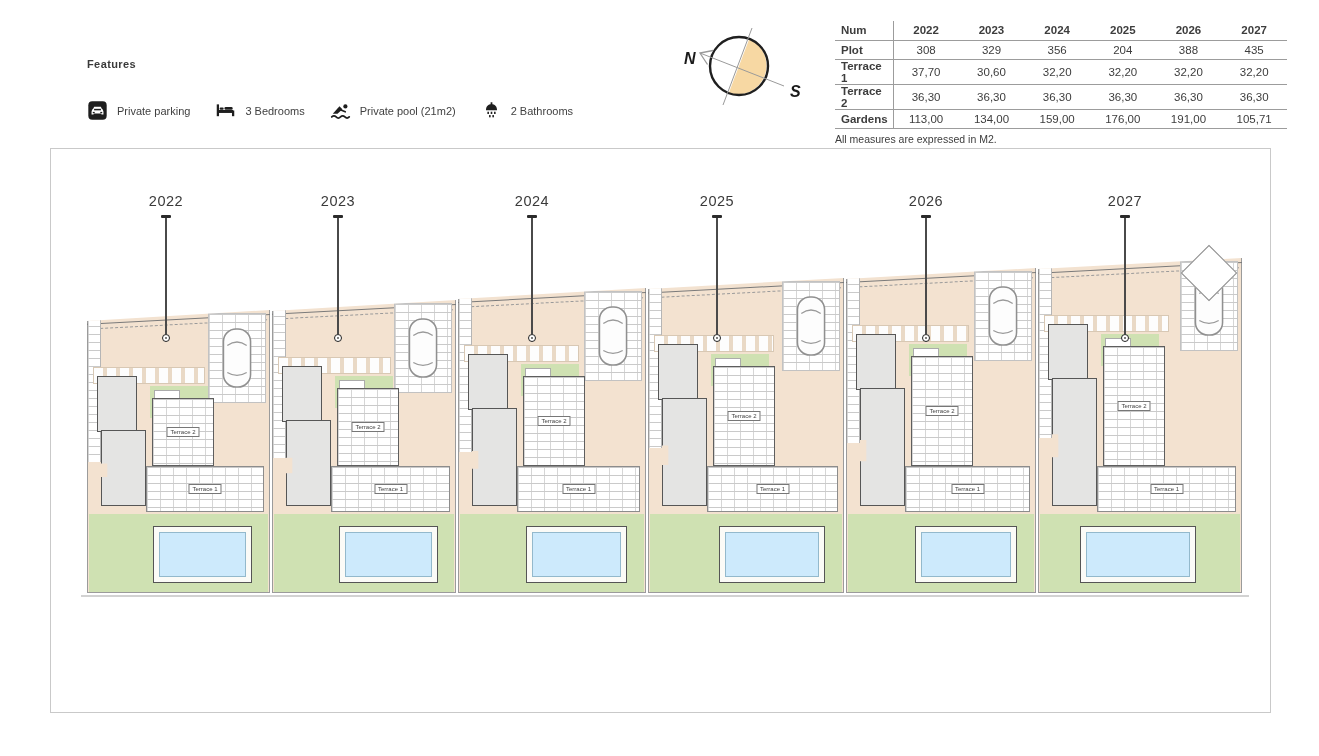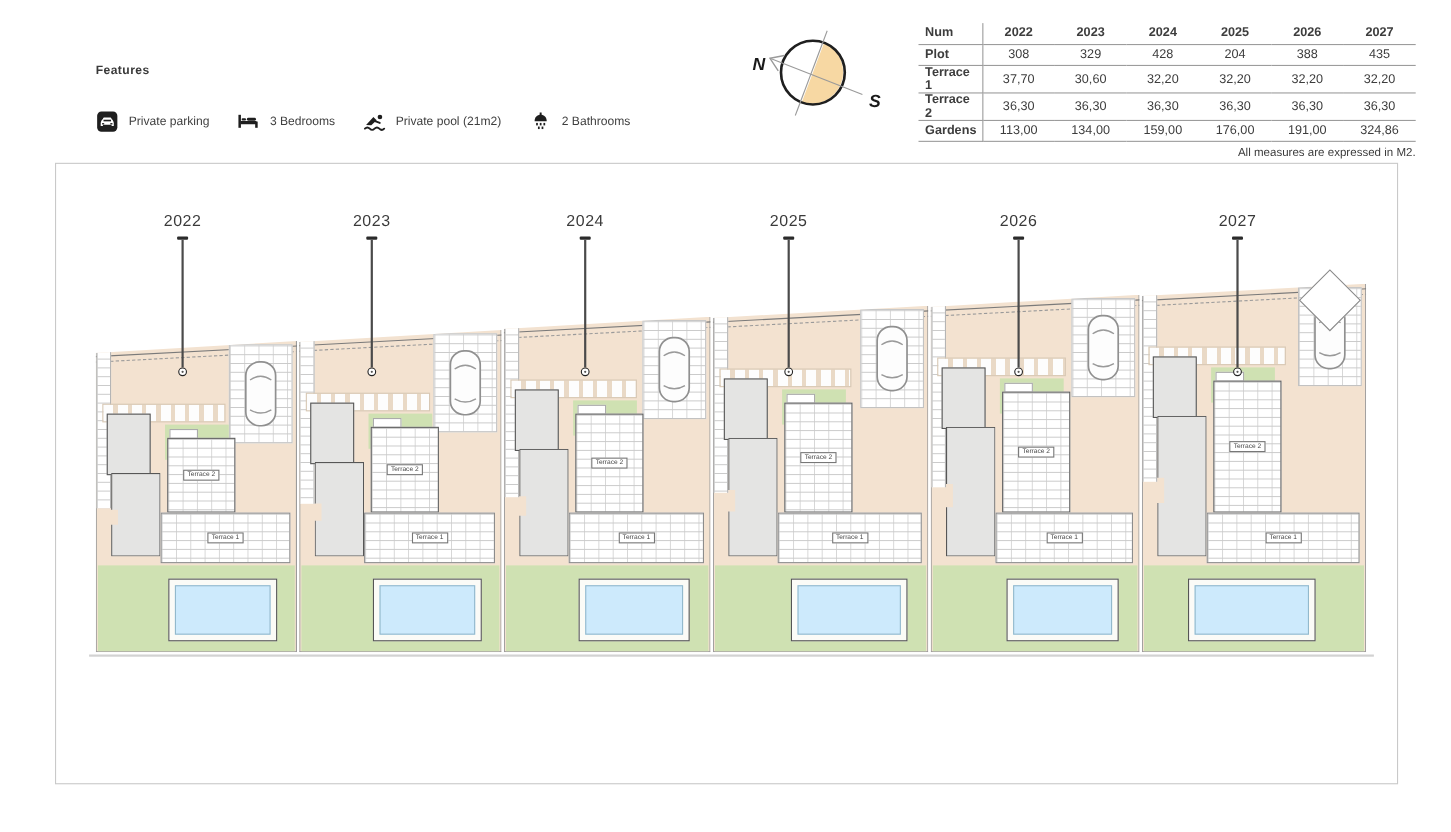--- a/index.html
+++ b/index.html
@@ -16,21 +16,21 @@
 
   
   .compass { position:absolute; left:672px; top:20px; }
 
   
   .area-table { position:absolute; left:835px; top:21px; width:452px; border-collapse:collapse; table-layout:fixed; }
   .area-table th, .area-table td { height:19px; padding:0 6px; font-size:11.5px; color:#3d3d3d;
         border-bottom:1px solid #9c9c9c; text-align:center; font-weight:normal; }
   .area-table .c0 { width:58px; text-align:left; font-weight:bold; border-right:1px solid #9c9c9c; }
   .area-table thead th { font-weight:bold; }
-  .table-note { position:absolute; left:835px; top:133px; width:452px; text-align:right; font-size:10.5px; color:#3c3c3c; }
+  .table-note { position:absolute; left:835px; top:133px; width:452px; text-align:left; font-size:10.5px; color:#3c3c3c; }
 
   
   .plan { position:absolute; left:50px; top:148px; width:1221px; height:565px; border:1px solid #c9c9c9; background:#fff; }
   .site { position:absolute; left:36px; top:0; width:1155px; height:444px; display:flex; align-items:flex-end; gap:2px; }
   .baseline { position:absolute; left:30px; top:446px; width:1168px; border-top:2px solid #d2d2d2; }
 
   
   .plot { position:relative; background:#f3e2d0; border:1px solid #9b9b9b; border-top:none;
           clip-path:polygon(0 11px, 100% 0, 100% 100%, 0 100%); }
   .p1 { width:183px; height:283px; }
@@ -159,21 +159,21 @@
         <th>2025</th>
         <th>2026</th>
         <th>2027</th>
       </tr>
     </thead>
     <tbody>
       <tr>
         <td class="c0">Plot</td>
         <td>308</td>
         <td>329</td>
-        <td>428</td>
+        <td>356</td>
         <td>204</td>
         <td>388</td>
         <td>435</td>
       </tr>
       <tr>
         <td class="c0">Terrace 1</td>
         <td>37,70</td>
         <td>30,60</td>
         <td>32,20</td>
         <td>32,20</td>
@@ -189,21 +189,21 @@
         <td>36,30</td>
         <td>36,30</td>
       </tr>
       <tr>
         <td class="c0">Gardens</td>
         <td>113,00</td>
         <td>134,00</td>
         <td>159,00</td>
         <td>176,00</td>
         <td>191,00</td>
-        <td>324,86</td>
+        <td>105,71</td>
       </tr>
     </tbody>
   </table>
   <div class="table-note">All measures are expressed in M2.</div>
 
   <div class="plan">
 
     <div class="site">
 
       <div class="plot p1">

